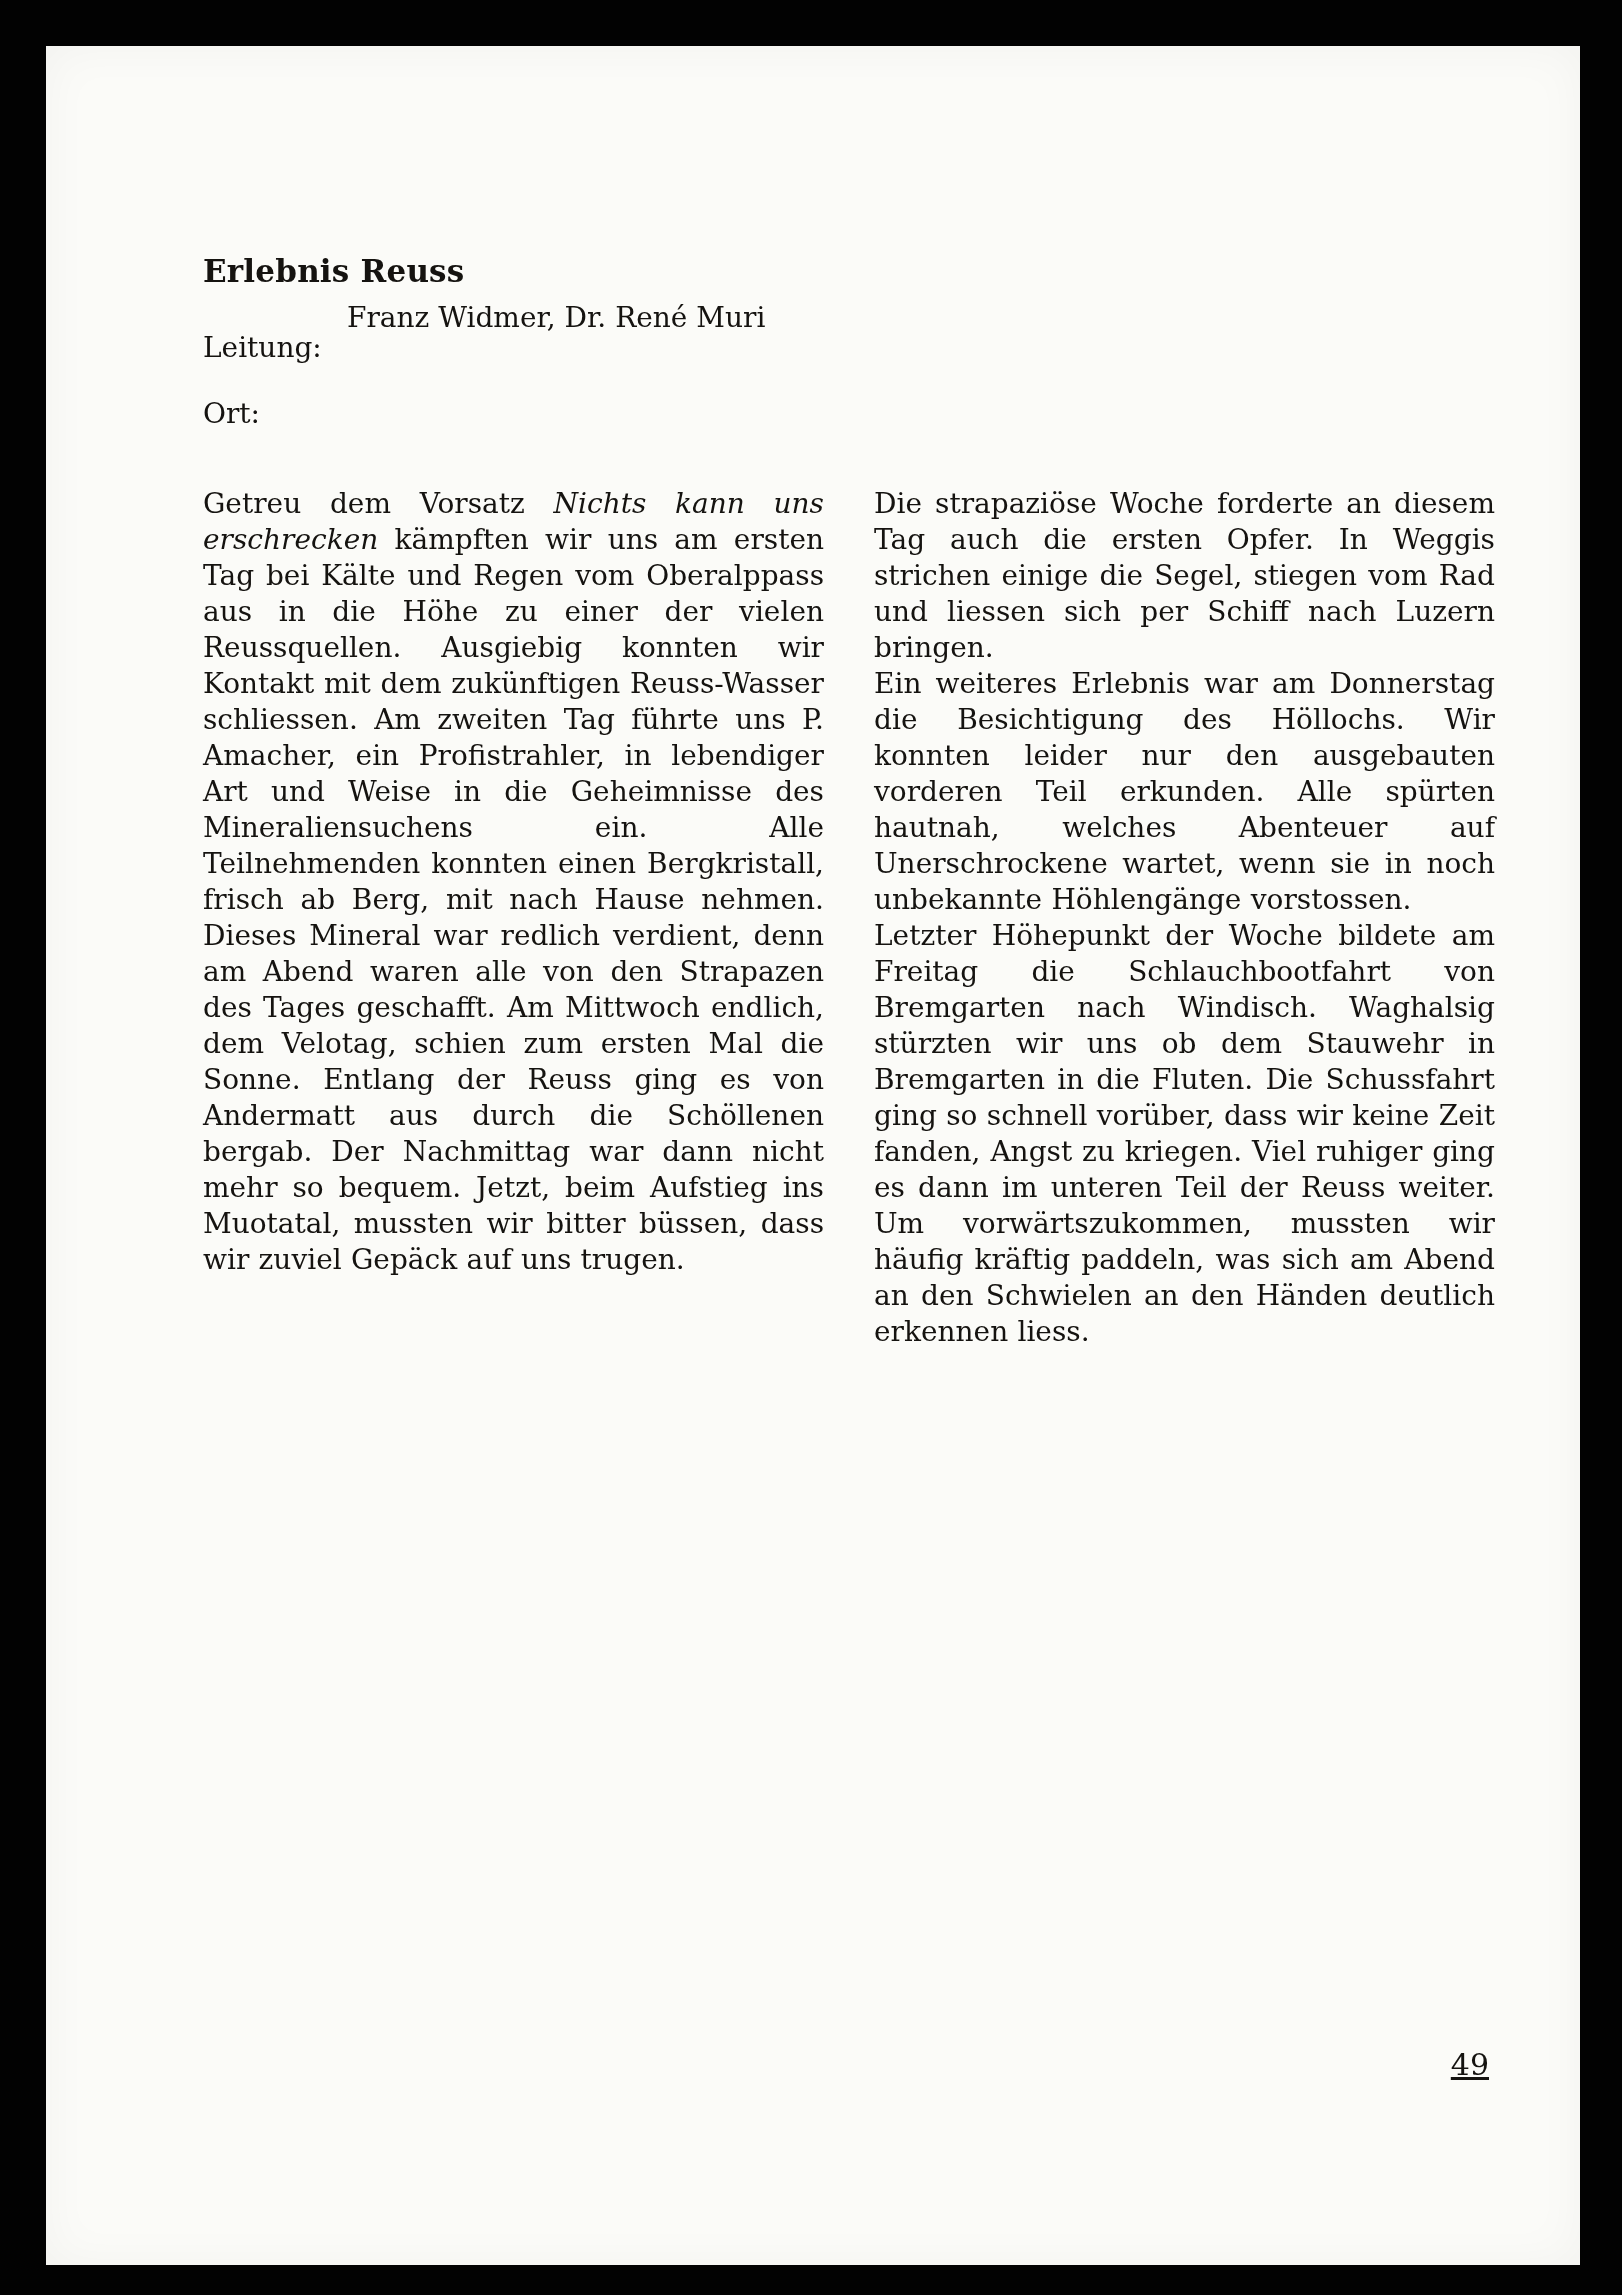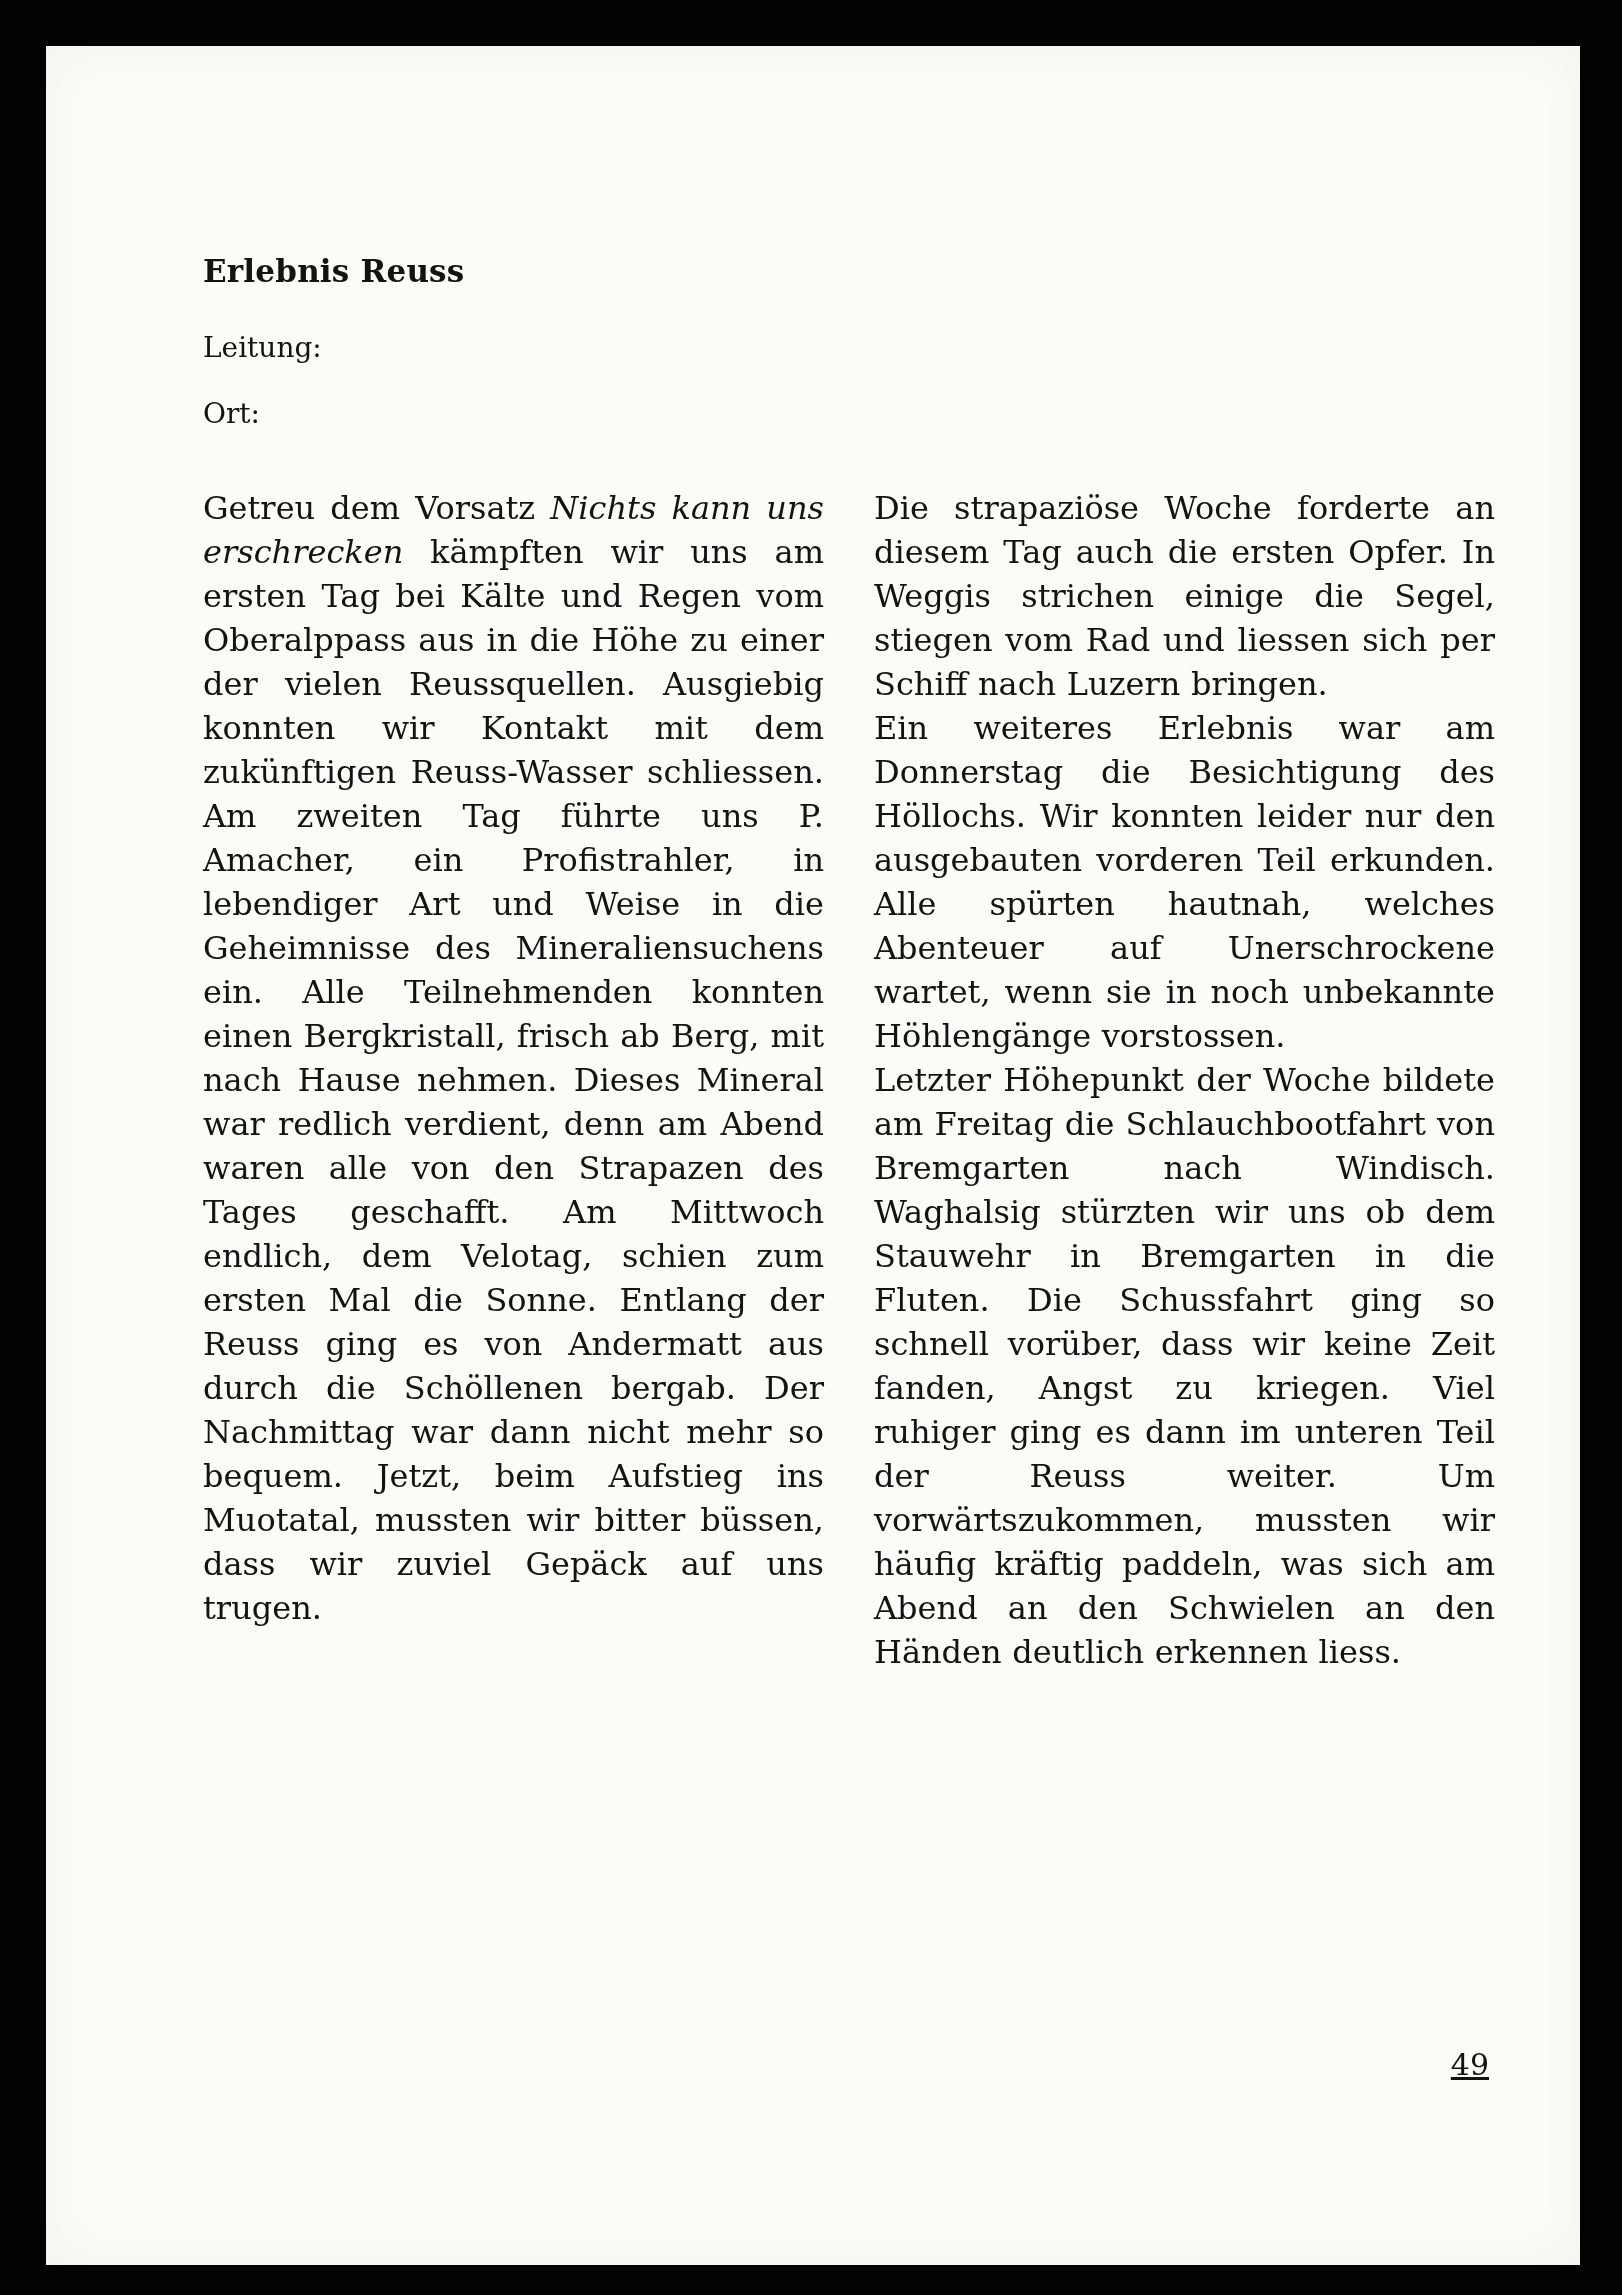--- a/index.html
+++ b/index.html
@@ -54,22 +54,22 @@
   .meta-value {
     flex: 1;
   }
   .columns {
     display: flex;
     gap: 50px;
   }
   .col {
     width: 621px;
     flex: 0 0 621px;
-    font-size: 32px;
-    line-height: 44px;
+    font-size: 28px;
+    line-height: 36px;
     text-align: justify;
     hyphens: auto;
     -webkit-hyphens: auto;
     word-spacing: 0.4px;
   }
   .col p {
     margin: 0;
     padding: 0;
   }
   .col em {
@@ -87,20 +87,21 @@
 </head>
 <body>
 
 <div class="scan-page">
   <div class="content">
 
     <header class="article-header">
       <h1 class="article-title">Erlebnis Reuss</h1>
       <div class="meta-row">
         <span class="meta-label">Leitung:</span>
+        <span class="meta-value">Franz Widmer, Dr. René Muri</span>
       </div>
       <div class="meta-row">
         <span class="meta-label">Ort:</span>
       </div>
     </header>
 
     <div class="columns">
 
       <div class="col">
         <p><span>Getreu dem Vorsatz </span><em>Nichts kann uns erschrecken</em><span> kämpften wir uns am ersten Tag bei Kälte und Regen vom Oberalppass aus in die Höhe zu einer der vielen Reussquellen. Ausgiebig konnten wir Kontakt mit dem zukünftigen Reuss-Wasser schliessen. Am zweiten Tag führte uns P. Amacher, ein Profistrahler, in lebendiger Art und Weise in die Geheimnisse des Mineraliensuchens ein. Alle Teilnehmenden konnten einen Bergkristall, frisch ab Berg, mit nach Hause nehmen. Dieses Mineral war redlich verdient, denn am Abend waren alle von den Strapazen des Tages geschafft. Am Mittwoch endlich, dem Velotag, schien zum ersten Mal die Sonne. Entlang der Reuss ging es von Andermatt aus durch die Schöllenen bergab. Der Nachmittag war dann nicht mehr so bequem. Jetzt, beim Aufstieg ins Muotatal, mussten wir bitter büssen, dass wir zuviel Gepäck auf uns trugen.</span></p>

